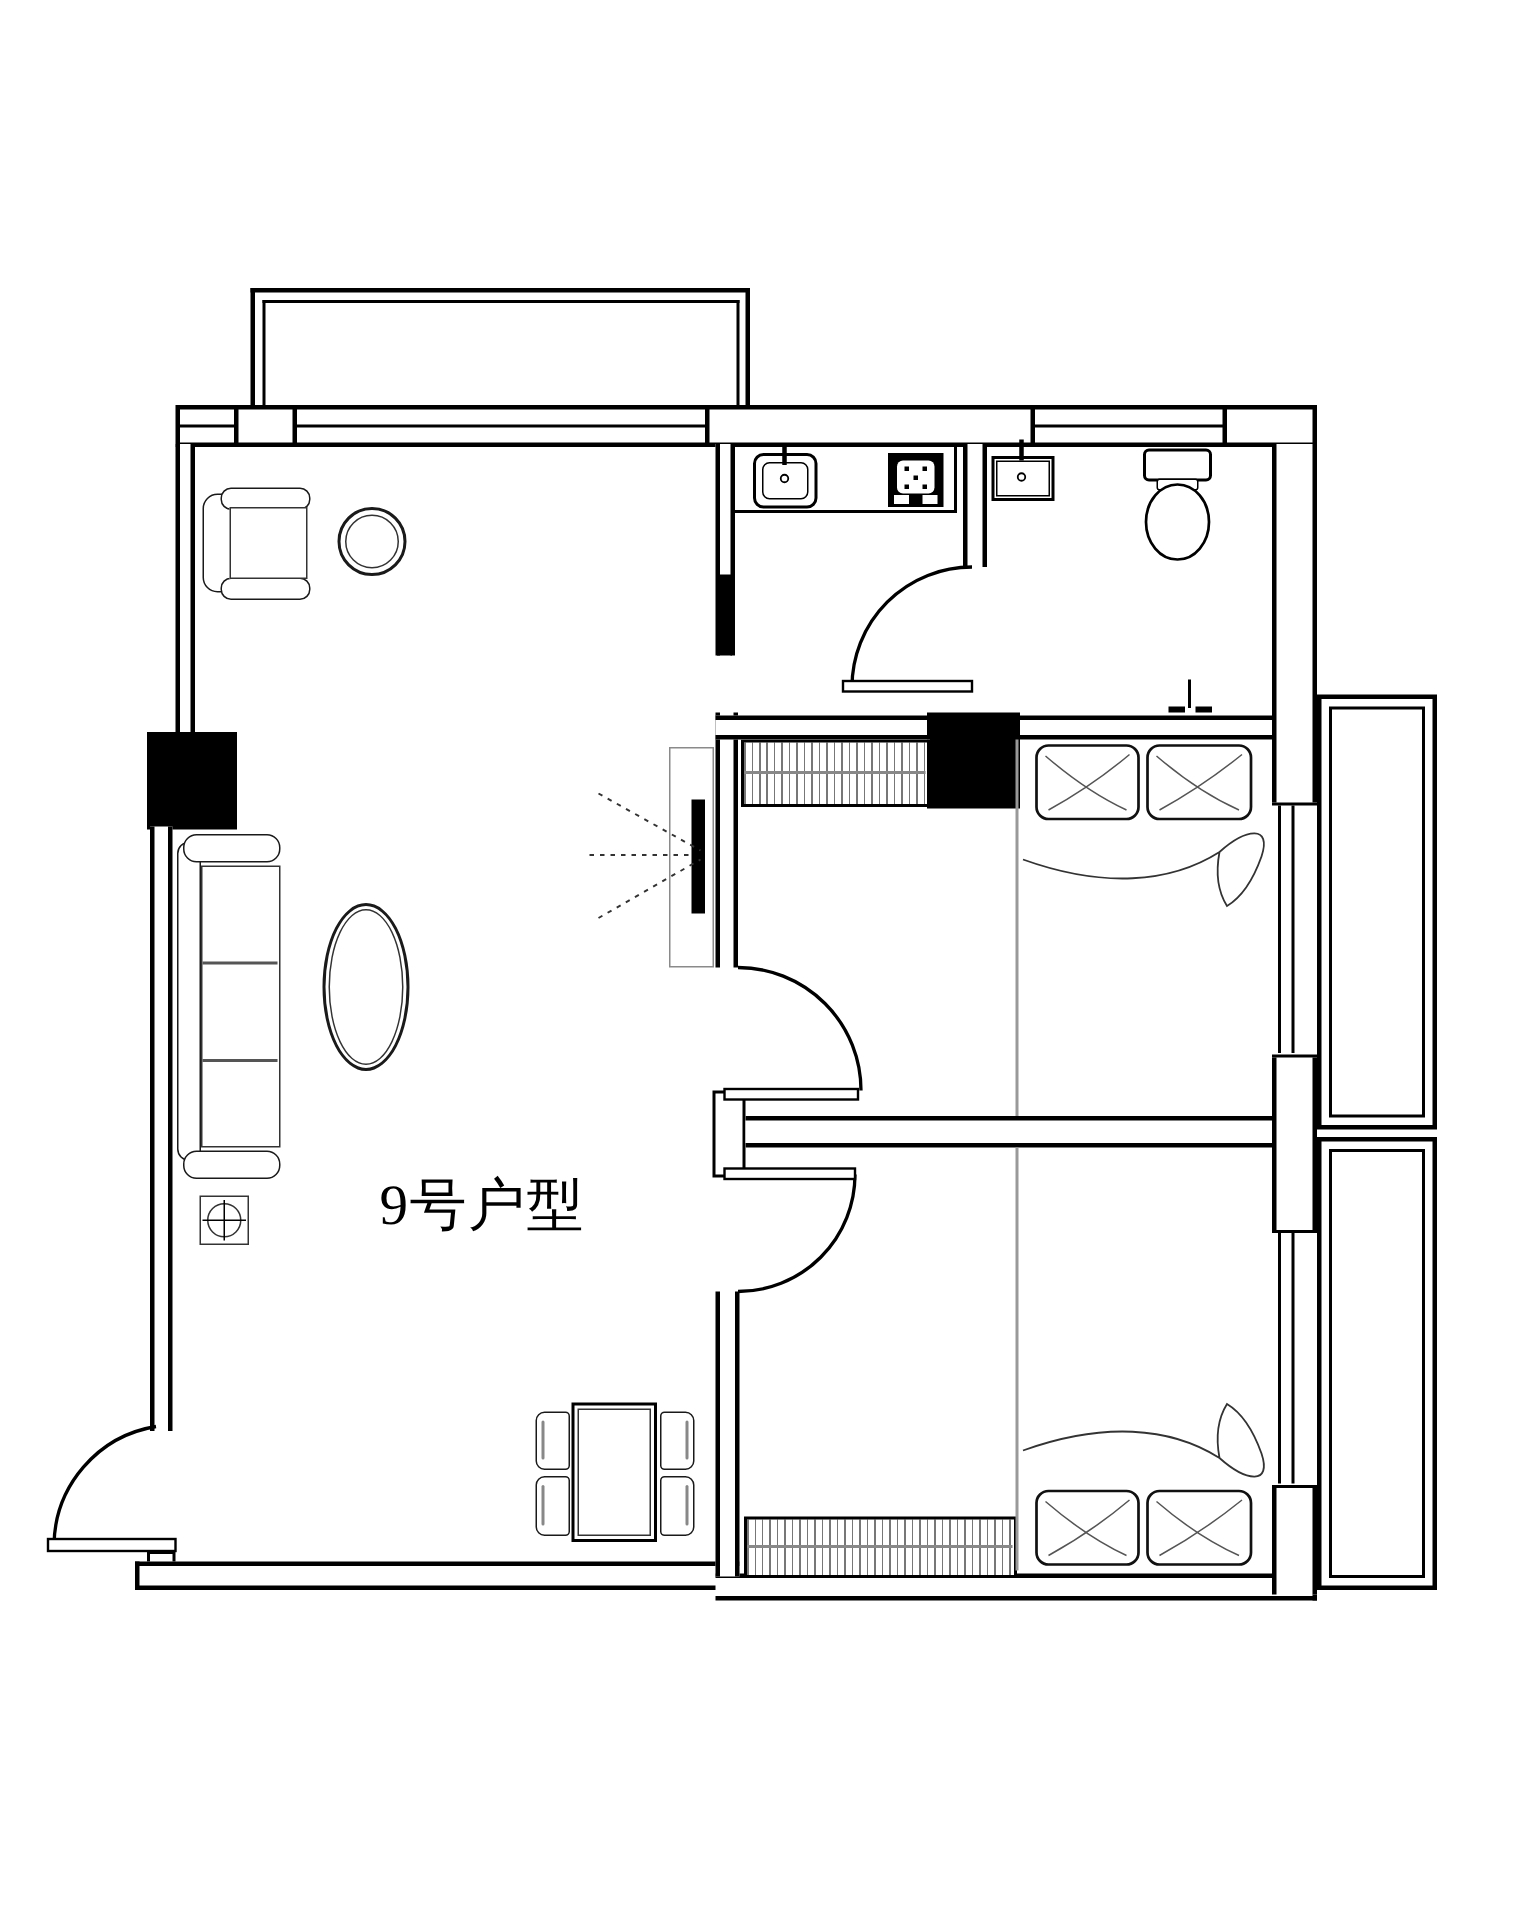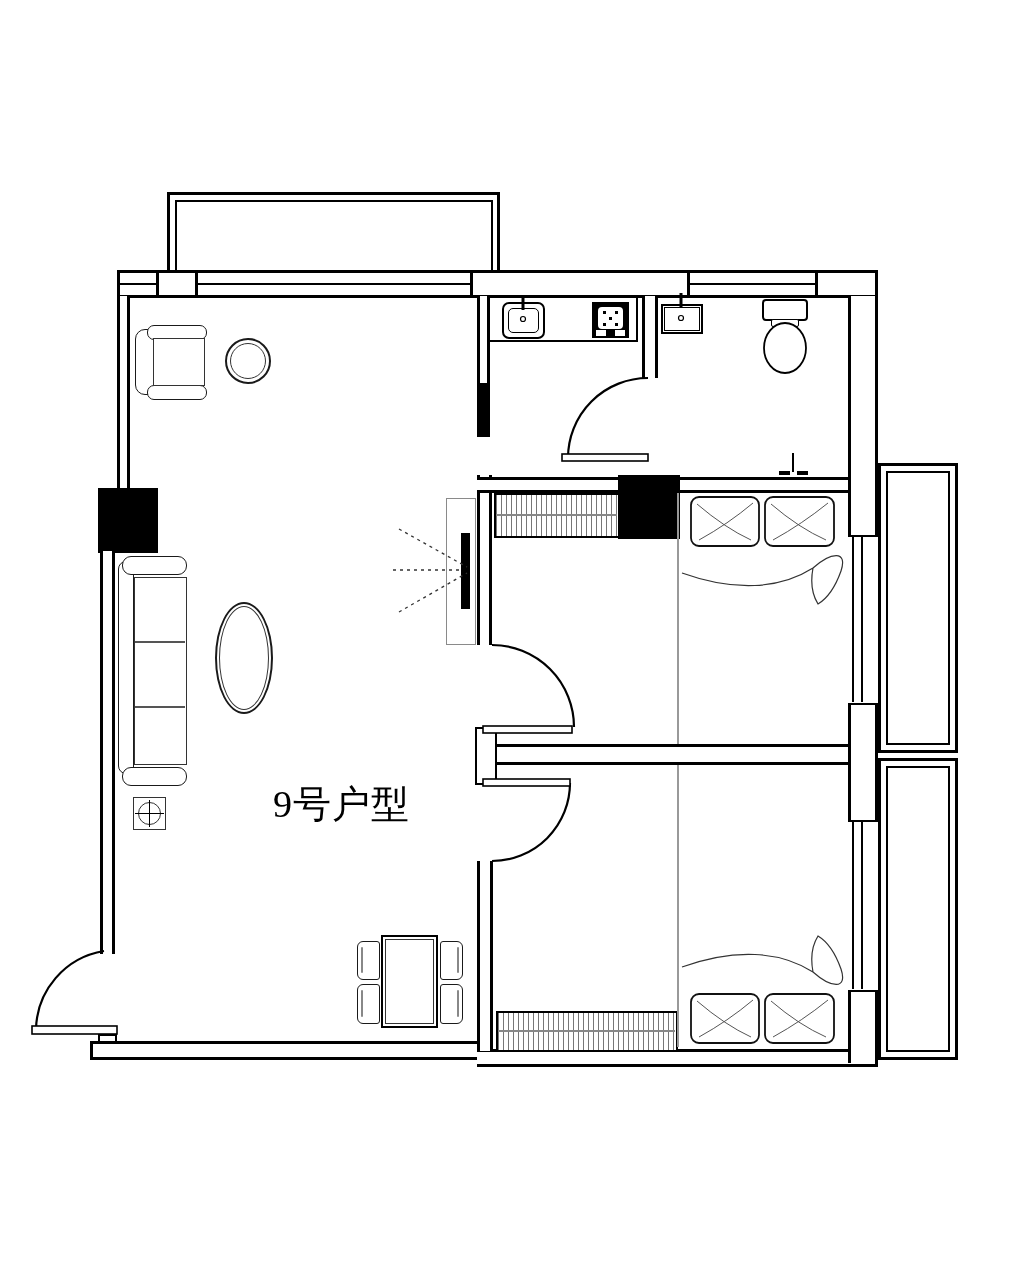--- a/index.html
+++ b/index.html
@@ -190,15 +190,15 @@
       <rect x="765" y="994" width="69" height="49" rx="8"></rect>
     </g>
     <g fill="none" stroke="#555" stroke-width="1">
       <path d="M697,1001 Q725,1025 751,1037 M753,1000 Q728,1021 699,1037"></path>
       <path d="M771,1001 Q799,1025 826,1037 M828,1000 Q802,1021 773,1037"></path>
     </g>
 
     <path fill="none" stroke="#333" stroke-width="1.2" d="M682,967 C735,948 780,951 813,972 M813,972 C831,988 848,990 841,969 C836,955 828,942 818,936 C813,944 810,956 813,972"></path>
   </svg>
 
-  <div class="unit-label" style="left:273px;top:785px;">9号户型</div>
+  <div class="unit-label" style="left:253px;top:785px;">9号户型</div>
 
 </div>
 
 </body></html>

